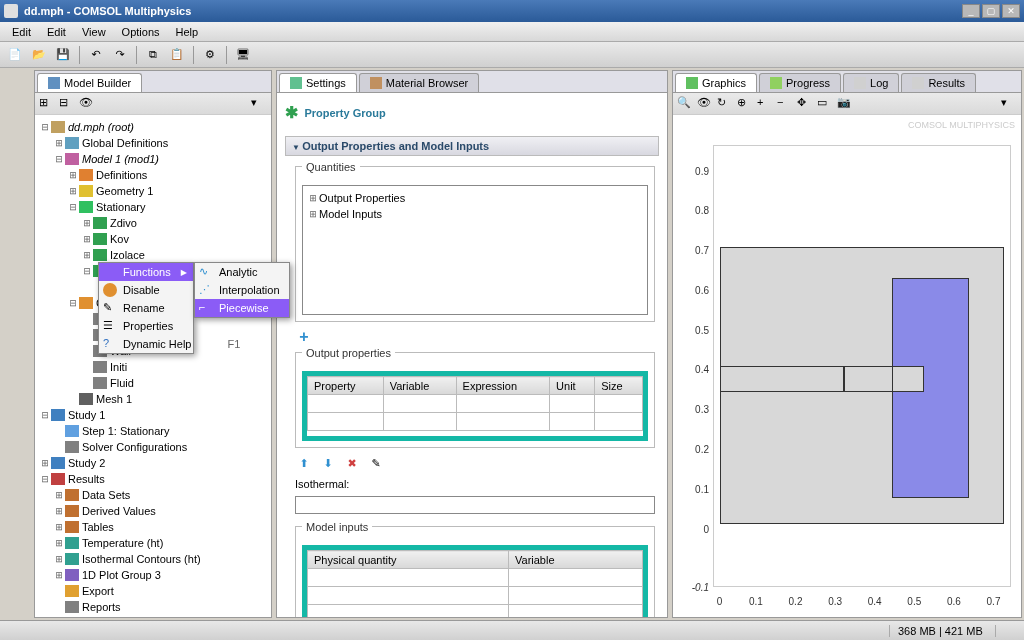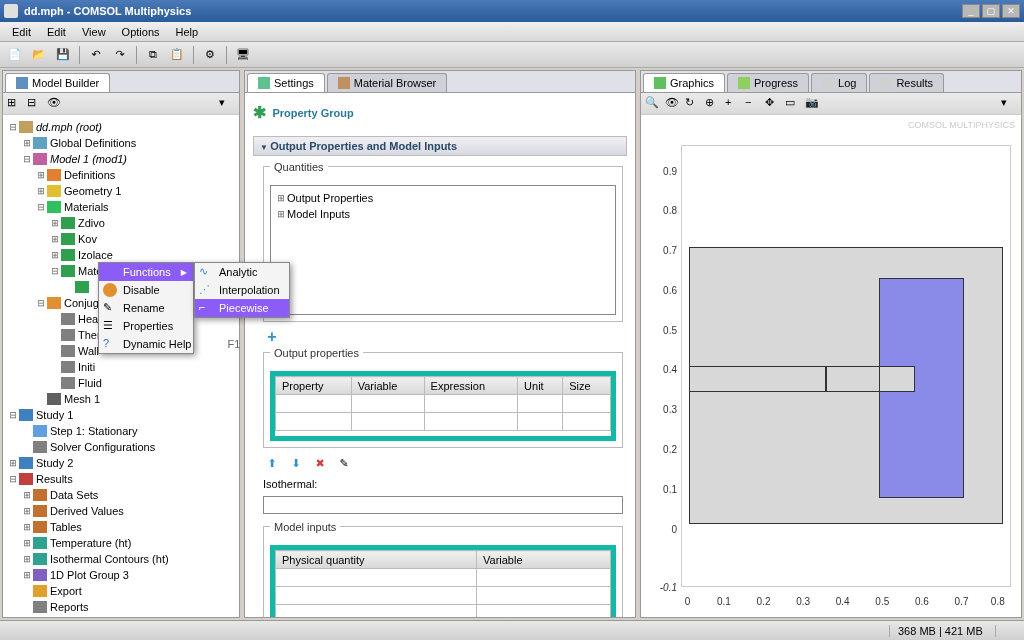--- a/index.html
+++ b/index.html
@@ -10,21 +10,21 @@
 .titlebar .title { flex: 1; font-weight: bold; }
 .titlebar .winbtn { width: 18px; height: 14px; background: #b8b8b8; margin-left: 2px; border: 1px solid #888; display: flex; align-items: center; justify-content: center; font-size: 9px; }
 
 .menubar { height: 20px; background: linear-gradient(to bottom, #f0f0f0, #d8d8d8); display: flex; align-items: center; padding: 0 4px; border-bottom: 1px solid #aaa; }
 .menubar span { padding: 2px 8px; cursor: default; }
 
 .toolbar { height: 26px; background: linear-gradient(to bottom, #eaeaea, #d0d0d0); border-bottom: 1px solid #aaa; display: flex; align-items: center; padding: 0 4px; gap: 2px; }
 .toolbtn { width: 22px; height: 20px; border: 1px solid transparent; display: flex; align-items: center; justify-content: center; border-radius: 2px; }
 .toolsep { width: 1px; height: 18px; background: #999; margin: 0 3px; }
 
-.workarea { display: flex; height: 552px; }
+.workarea { display: flex; height: 552px; padding-left: 32px; }
 
 .panel { background: #fff; border: 1px solid #999; margin: 2px; display: flex; flex-direction: column; }
 .panel-tabs { height: 22px; background: #e0e0e8; display: flex; align-items: flex-end; padding: 0 2px; gap: 2px; border-bottom: 1px solid #999; }
 .tab { padding: 3px 10px; background: #d0d0d8; border: 1px solid #999; border-bottom: none; border-radius: 3px 3px 0 0; display: flex; align-items: center; gap: 4px; cursor: default; }
 .tab.active { background: #fff; }
 .tab .ticon { width: 12px; height: 12px; }
 
 .panel-mini-toolbar { height: 22px; background: linear-gradient(to bottom, #eaeaea, #dadada); border-bottom: 1px solid #ccc; display: flex; align-items: center; padding: 0 4px; gap: 4px; }
 .mini-btn { width: 16px; height: 16px; }
 
@@ -146,21 +146,21 @@
           <span>Definitions</span>
         </div>
         <div class="tree-node indent-2">
           <span class="expander">⊞</span>
           <span class="nicon" style="background:#e0c030"></span>
           <span>Geometry 1</span>
         </div>
         <div class="tree-node indent-2">
           <span class="expander">⊟</span>
           <span class="nicon" style="background:#30c060"></span>
-          <span>Materials</span>
+          <span>Stationary</span>
         </div>
         <div class="tree-node indent-3">
           <span class="expander">⊞</span>
           <span class="nicon" style="background:#30a050"></span>
           <span>Zdivo</span>
         </div>
         <div class="tree-node indent-3">
           <span class="expander">⊞</span>
           <span class="nicon" style="background:#30a050"></span>
           <span>Kov</span>

